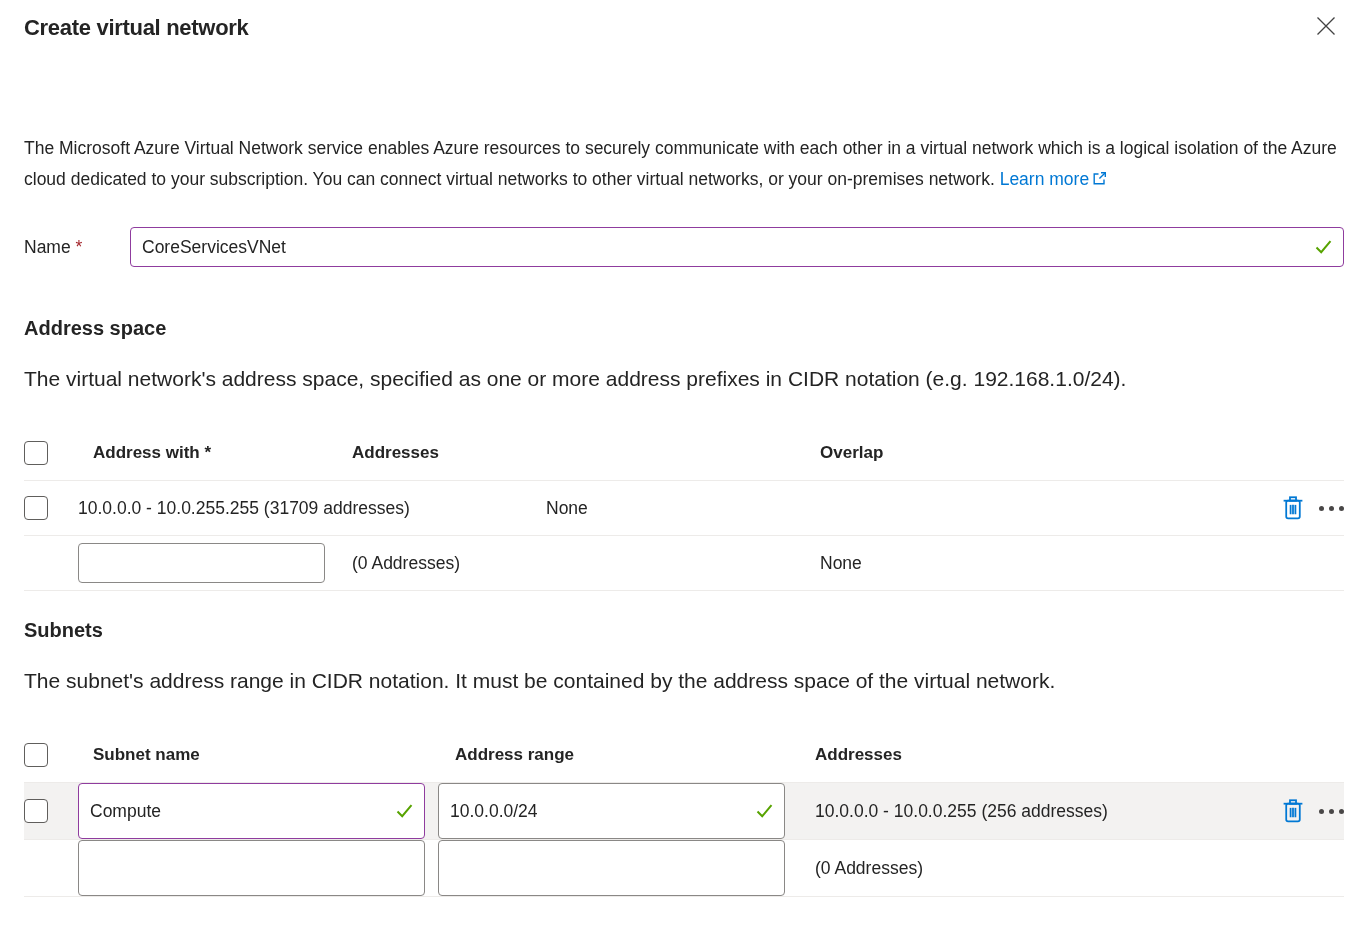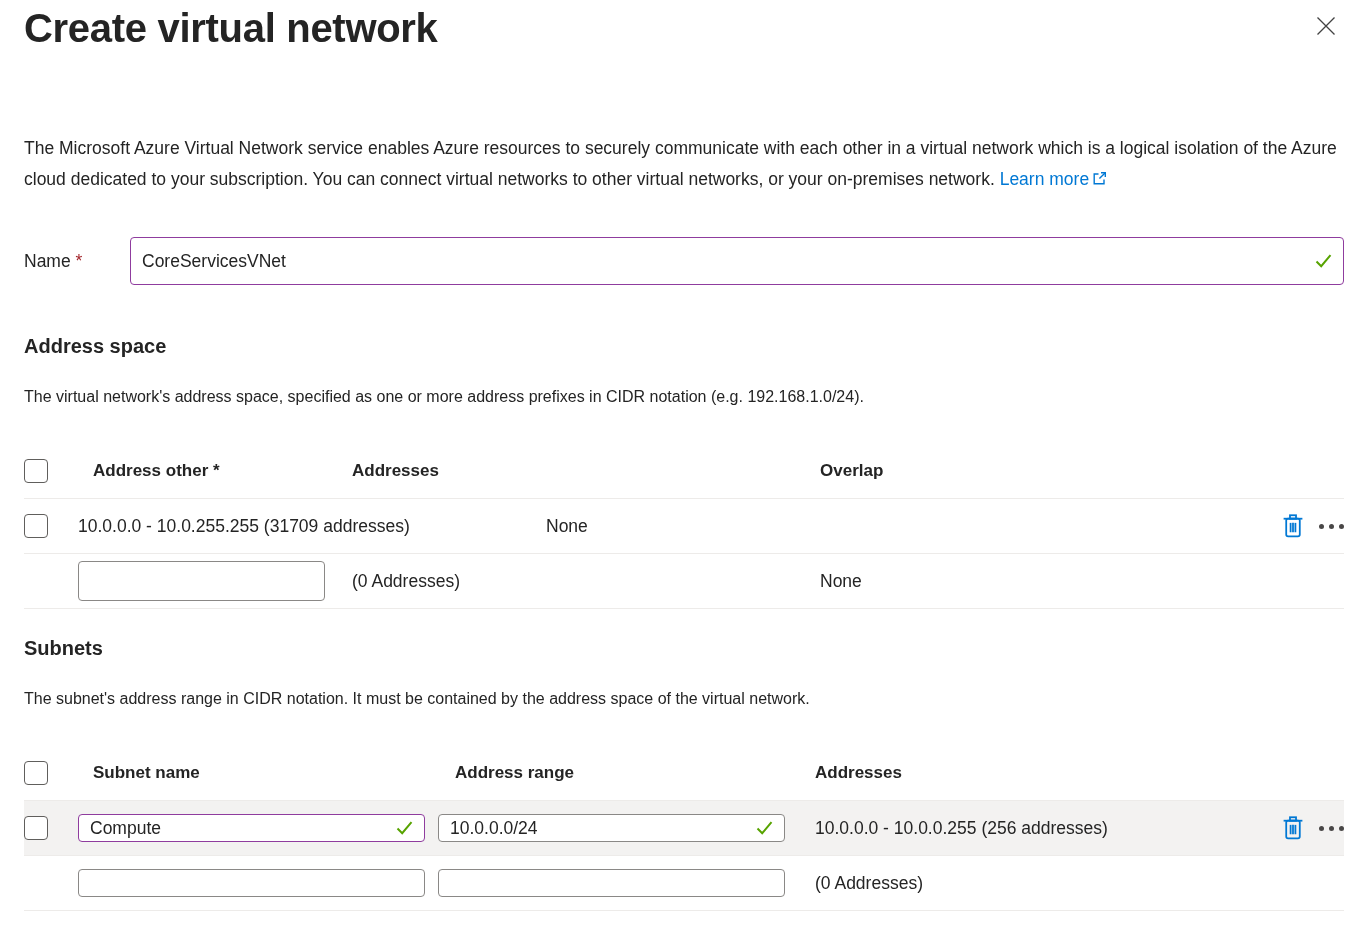--- a/index.html
+++ b/index.html
@@ -16,43 +16,43 @@
   *{box-sizing:border-box;}
   html,body{margin:0;padding:0;}
   body{
     width:1368px;height:929px;overflow:hidden;background:#fff;
     font-family:"Liberation Sans", sans-serif;color:var(--text);
   }
   .panel{padding:0 24px;position:relative;height:100%;}
 
   
   .title-row{display:flex;justify-content:space-between;align-items:flex-start;padding-top:6px;}
-  .page-title{margin:0;font-size:40px;line-height:44px;font-weight:700;letter-spacing:-.3px;}
+  .page-title{margin:0;font-size:22px;line-height:44px;font-weight:700;letter-spacing:-.3px;}
   .close-btn{background:none;border:none;padding:8px;margin-top:2px;cursor:pointer;line-height:0;}
 
   
   .intro{margin:83px 0 0;font-size:17.5px;line-height:31px;max-width:1322px;}
   .learn-more{color:var(--accent-blue);text-decoration:none;white-space:nowrap;cursor:pointer;}
   .learn-more svg{vertical-align:-1px;margin-left:3px;}
 
   
-  .name-row{margin-top:42px;display:flex;align-items:center;}
+  .name-row{margin-top:32px;display:flex;align-items:center;}
   .name-label{width:106px;font-size:17.5px;flex:none;}
   .req{color:var(--required-red);}
   .input-wrap{position:relative;flex:1;}
   .input-wrap input{
-    width:100%;height:48px;border:1px solid var(--input-border);border-radius:4px;
+    width:100%;height:40px;border:1px solid var(--input-border);border-radius:4px;
     font-family:inherit;font-size:17.5px;color:var(--text);padding:0 40px 0 11px;outline:none;background:#fff;
   }
   .input-wrap.active input{border-color:var(--input-active-border);}
   .input-check{position:absolute;right:12px;top:50%;transform:translateY(-50%);pointer-events:none;}
 
   
   .section-heading{margin:47px 0 0;font-size:20px;line-height:28px;font-weight:700;}
-  .section-desc{margin:23px 0 0;font-size:16px;line-height:28px;}
+  .section-desc{margin:23px 0 0;font-size:21px;line-height:28px;}
 
   
   .table{margin-top:32px;}
   .t-row{display:flex;align-items:center;min-height:55px;border-bottom:1px solid var(--divider);font-size:17.5px;}
   .t-row.header{font-weight:700;font-size:17px;min-height:56px;}
   .t-row.hl{background:var(--row-highlight);}
   .c-check{width:54px;flex:none;display:flex;align-items:center;}
   .checkbox{width:24px;height:24px;border:1px solid #605e5c;border-radius:4px;background:#fff;padding:0;cursor:pointer;}
   
   .as-c1{width:274px;flex:none;}
@@ -62,21 +62,21 @@
   .as-input{width:247px;height:40px;border:1px solid var(--input-border);border-radius:4px;font-family:inherit;font-size:17.5px;padding:0 11px;outline:none;}
   
   .sn-c1{width:360px;flex:none;}
   .sn-c1 .cell-text{padding-left:15px;}
   .sn-c2{width:362px;flex:none;}
   .sn-c2 .cell-text{padding-left:17px;}
   .sn-c3{flex:1;}
   .sn-c3 .cell-text{padding-left:15px;}
   .sn-input-wrap{position:relative;width:347px;}
   .sn-input-wrap input{
-    width:100%;height:28px;border:1px solid var(--input-border);border-radius:4px;
+    width:100%;height:56px;border:1px solid var(--input-border);border-radius:4px;
     font-family:inherit;font-size:17.5px;color:var(--text);padding:0 40px 0 11px;outline:none;background:#fff;
   }
   .sn-input-wrap.active input{border-color:var(--input-active-border);}
   .sn-input-wrap.plain input{padding:0 11px;}
 
   
   .c-act{width:86px;flex:none;display:flex;align-items:center;justify-content:flex-end;gap:15px;}
   .icon-btn{background:none;border:none;padding:0;cursor:pointer;line-height:0;}
   .dots{display:flex;gap:5px;align-items:center;}
   .dots i{width:5px;height:5px;border-radius:50%;background:var(--icon-gray);display:block;}
@@ -115,21 +115,21 @@
 
   <h2 class="section-heading">Address space</h2>
   <p class="section-desc">The virtual network's address space, specified as one or more address prefixes in CIDR notation (e.g. 192.168.1.0/24).</p>
 
   <div class="table">
     <div class="t-row header">
       <div class="c-check">
           <button class="checkbox"></button>
         </div>
       <div class="as-c1">
-          <span class="cell-text" style="display:block">Address other *</span>
+          <span class="cell-text" style="display:block">Address with *</span>
         </div>
       <div class="as-c2"><span>Addresses</span></div>
       <div class="as-c3"><span>Overlap</span></div>
       <div class="c-act"></div>
     </div>
 
     <div class="t-row">
       <div class="c-check">
           <button class="checkbox"></button>
         </div>

